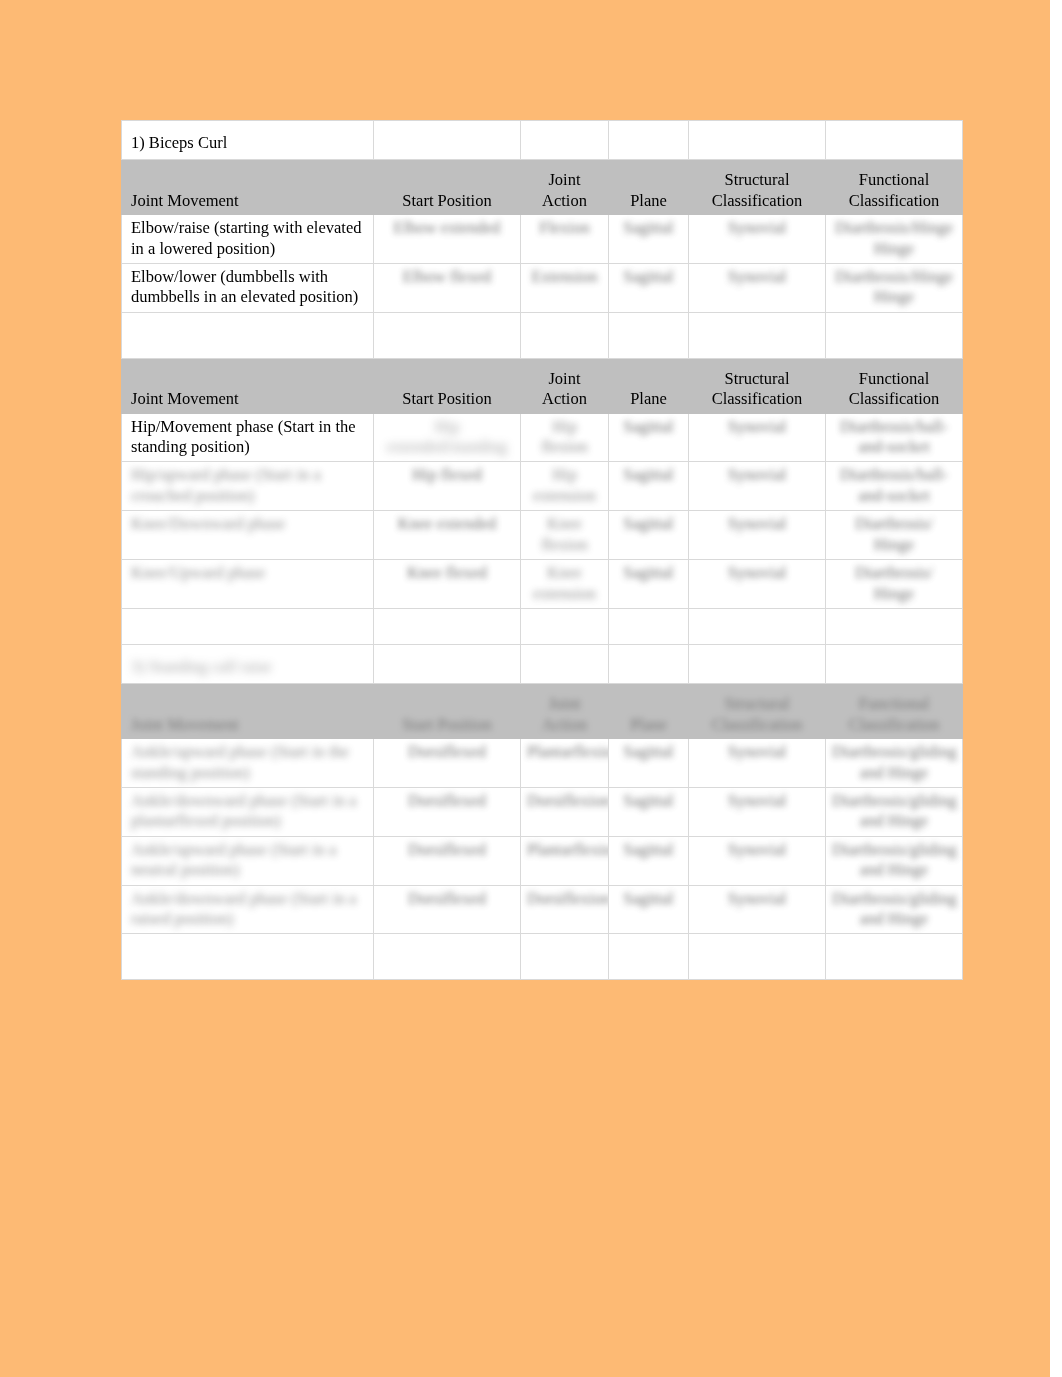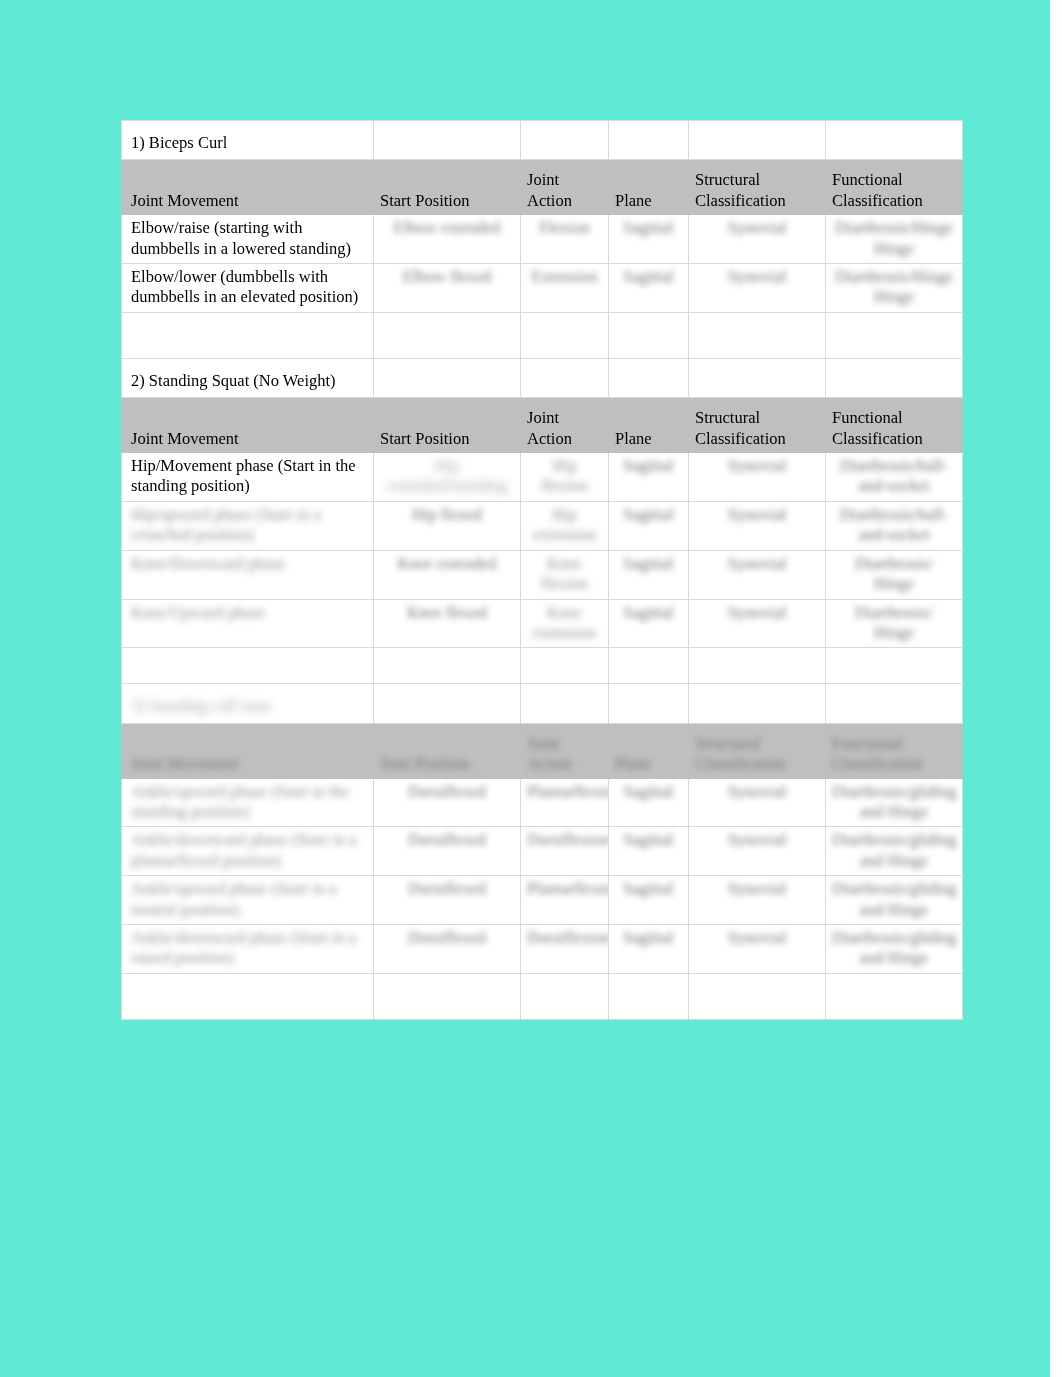--- a/index.html
+++ b/index.html
@@ -14,21 +14,21 @@
     color: #000000;
     position: relative;
     overflow: hidden;
   }
 
   .page {
     position: absolute;
     left: 0; top: 0;
     width: 1050px;
     height: 1377px;
-    background: #5eead4;
+    background: #fdba74;
   }
 
   .doc-table {
     position: absolute;
     left: 121px;
     top: 120px;
     width: 841px;
     border-collapse: collapse;
     table-layout: fixed;
   }
@@ -52,21 +52,21 @@
   col.c6 { width: 137px; }
 
   
   tr.hdr > td {
     background: #bfbfbf;
     border-color: #bfbfbf;
     vertical-align: bottom;
     padding-top: 10px;
     padding-bottom: 3px;
   }
-  tr.hdr > td.ctr { text-align: left; padding-left: 6px; margin-top: 22px; }
+  tr.hdr > td.ctr { text-align: center; padding-left: 6px; margin-top: 22px; }
 
   td.ctr { text-align: center; padding-left: 6px; }
 
   
   tr.spacer > td { height: 38px; }
   tr.spacer-sm > td { height: 28px; }
 
   
   td.title {
     padding-top: 12px;
@@ -121,21 +121,21 @@
           <span>Structural</span><br>
           <span>Classification</span>
         </td>
         <td class="ctr">
           <span>Functional</span><br>
           <span>Classification</span>
         </td>
       </tr>
 
       <tr>
-        <td>Elbow/raise (starting with dumbbells in a lowered standing)</td>
+        <td>Elbow/raise (starting with elevated in a lowered position)</td>
         <td class="ctr">
             <span class="blur">Elbow extended</span>
           </td>
         <td class="ctr">
             <span class="blur">Flexion</span>
           </td>
         <td class="ctr">
             <span class="blur">Sagittal</span>
           </td>
         <td class="ctr">
@@ -169,28 +169,20 @@
 
       <tr class="spacer">
         <td></td>
           <td></td>
         <td></td>
           <td></td>
         <td></td>
           <td></td>
       </tr>
 
-      <tr>
-        <td class="title">2) Standing Squat (No Weight)</td>
-        <td></td>
-        <td></td>
-        <td></td>
-        <td></td>
-        <td></td>
-      </tr>
 
       <tr class="hdr">
         <td>Joint Movement</td>
         <td class="ctr">Start Position</td>
         <td class="ctr">
           <span>Joint</span><br>
           <span>Action</span>
         </td>
         <td class="ctr">Plane</td>
         <td class="ctr">

